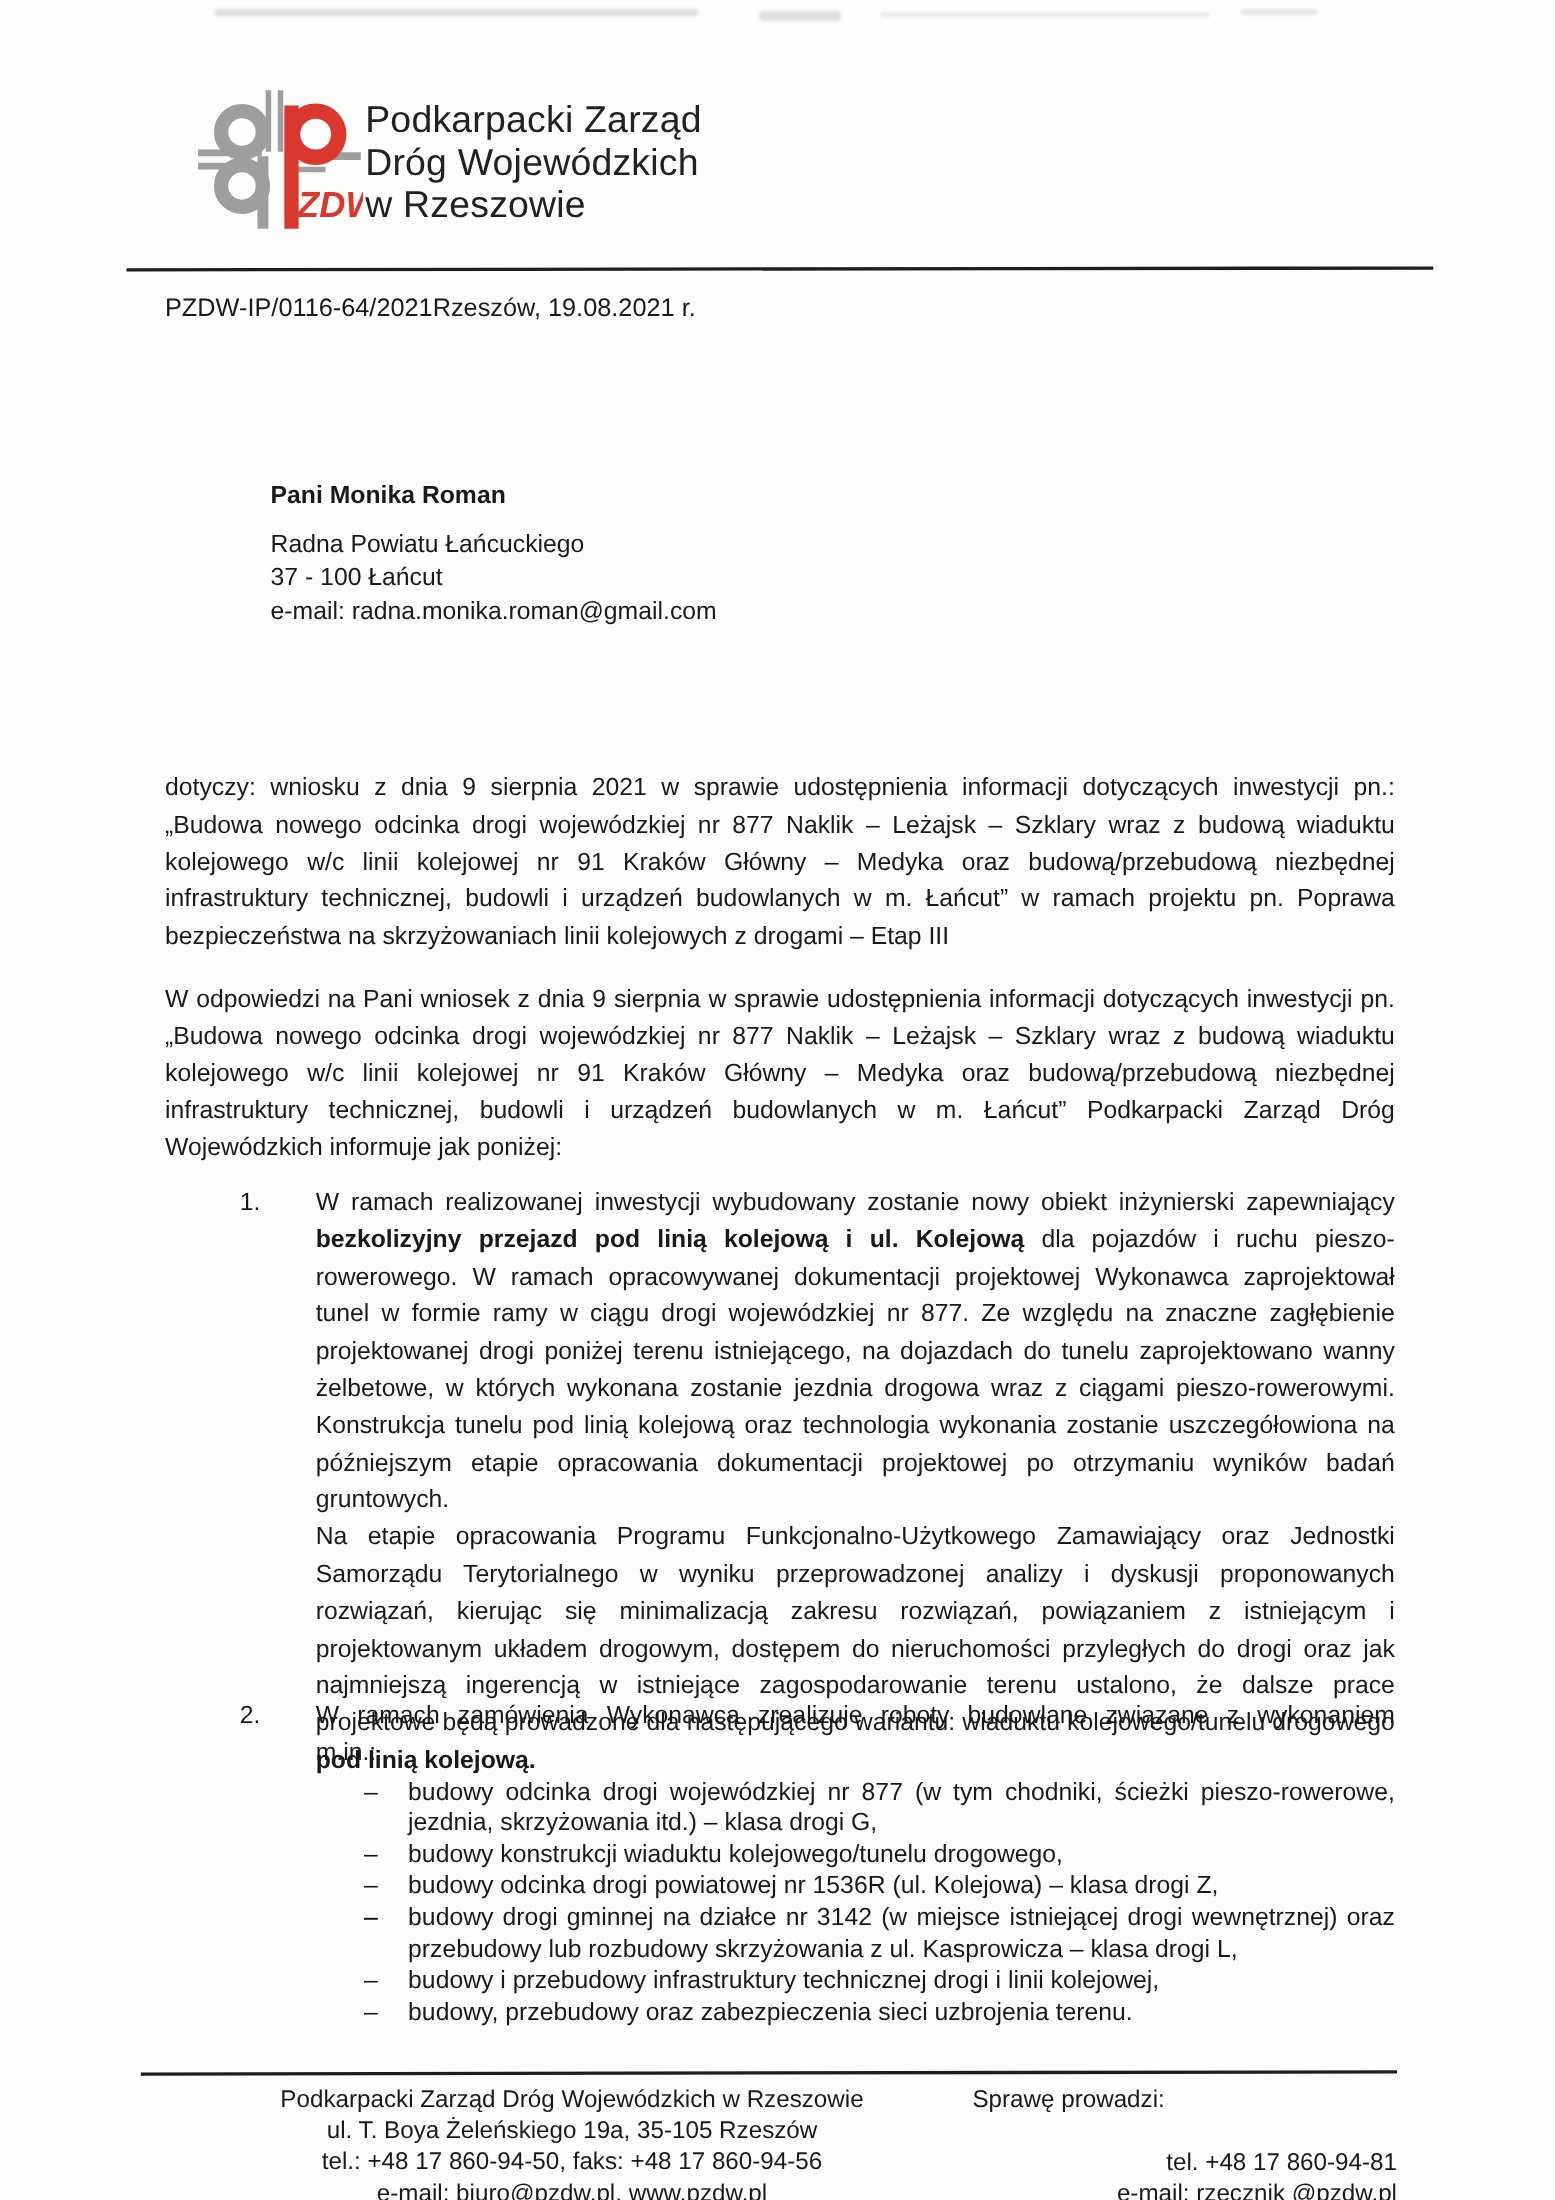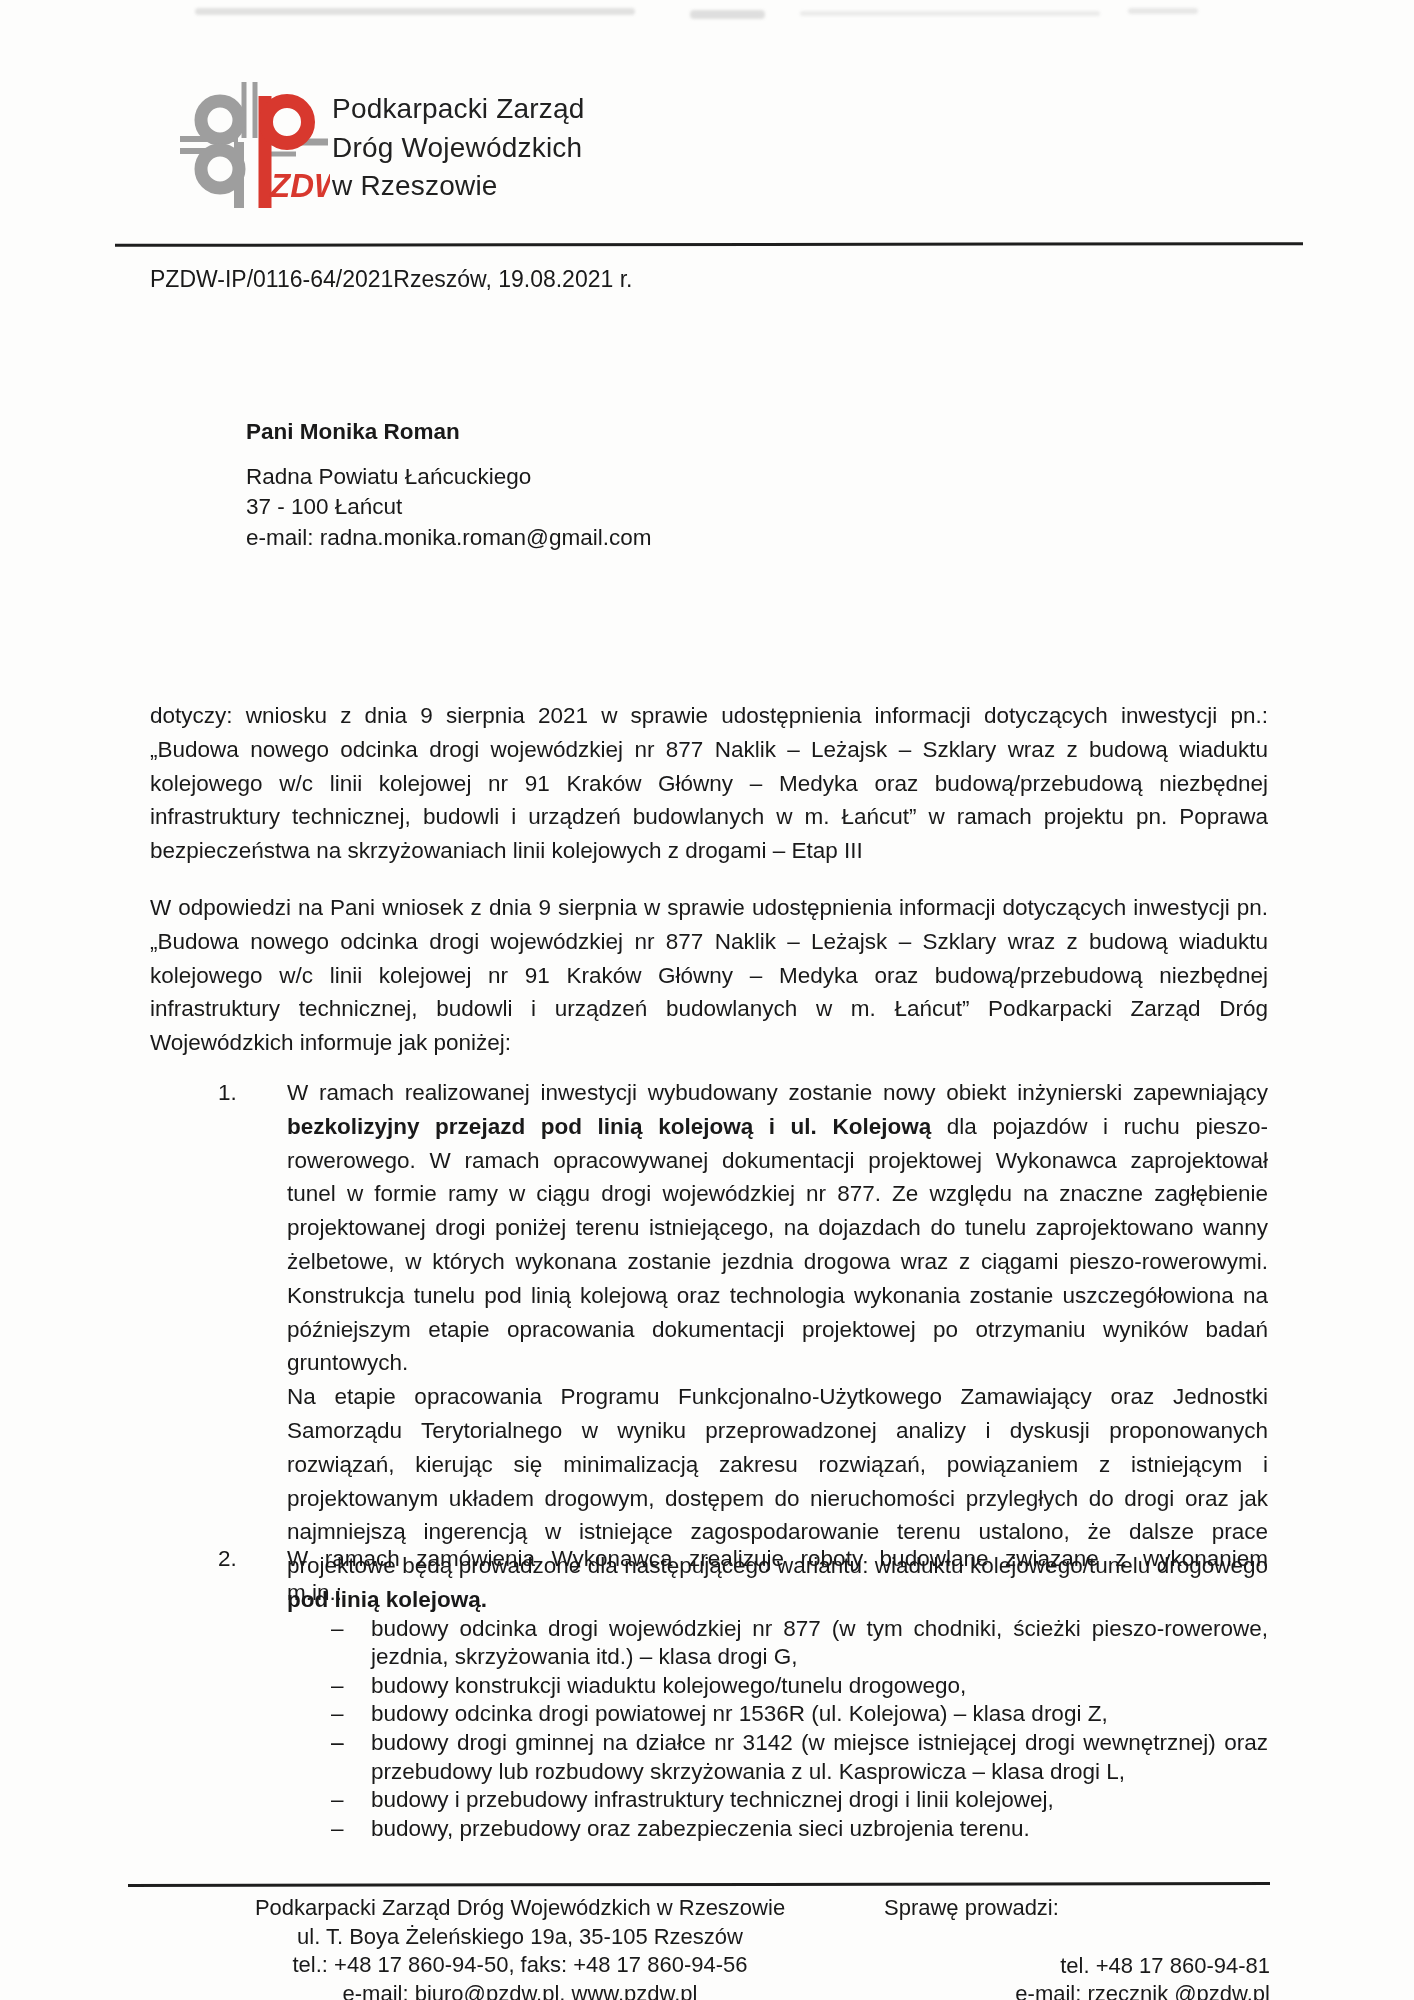--- a/index.html
+++ b/index.html
@@ -11,29 +11,29 @@
   }
   .abs{position:absolute;}
   
   .smudge{position:absolute;border-radius:4px;background:#9a9a9a;filter:blur(1.5px);}
   .s1{left:195px;top:8px;width:440px;height:7px;opacity:.28;}
   .s2{left:690px;top:10px;width:75px;height:9px;opacity:.30;}
   .s3{left:800px;top:11px;width:300px;height:5px;opacity:.18;}
   .s4{left:1128px;top:8px;width:70px;height:6px;opacity:.22;}
 
   .logo{left:178px;top:80px;width:152px;height:134px;}
-  .org-name{left:332px;top:90px;font-size:28px;line-height:38.5px;color:#212121;letter-spacing:.2px;}
+  .org-name{left:332px;top:90px;font-size:34px;line-height:38.5px;color:#212121;letter-spacing:.2px;}
 
   .rule{background:#1e1e1e;height:2.5px;}
   .rule-top{left:115px;top:243px;width:1188px;transform:rotate(-0.08deg);}
   .rule-bottom{left:128px;top:1883px;width:1142px;transform:rotate(-0.1deg);}
 
   .meta-row{left:150px;top:266px;width:1118px;display:flex;justify-content:flex-start;font-size:23px;}
 
-  .recipient{left:246px;top:419px;font-size:22.5px;}
+  .recipient{left:246px;top:437px;font-size:22.5px;}
   .recipient-name{font-weight:bold;margin:0 0 17px 0;}
   .recipient-lines div{line-height:30.4px;}
 
   .para{font-size:22.5px;line-height:33.8px;text-align:justify;}
   .subject{left:150px;top:699px;width:1118px;}
   .intro{left:150px;top:891px;width:1118px;}
 
   .item{left:150px;width:1118px;display:flex;font-size:22.5px;}
   .item .num{width:106px;padding-left:68px;box-sizing:border-box;line-height:33.8px;}
   .item .body{flex:1;text-align:justify;line-height:33.8px;margin-left:31px;}

